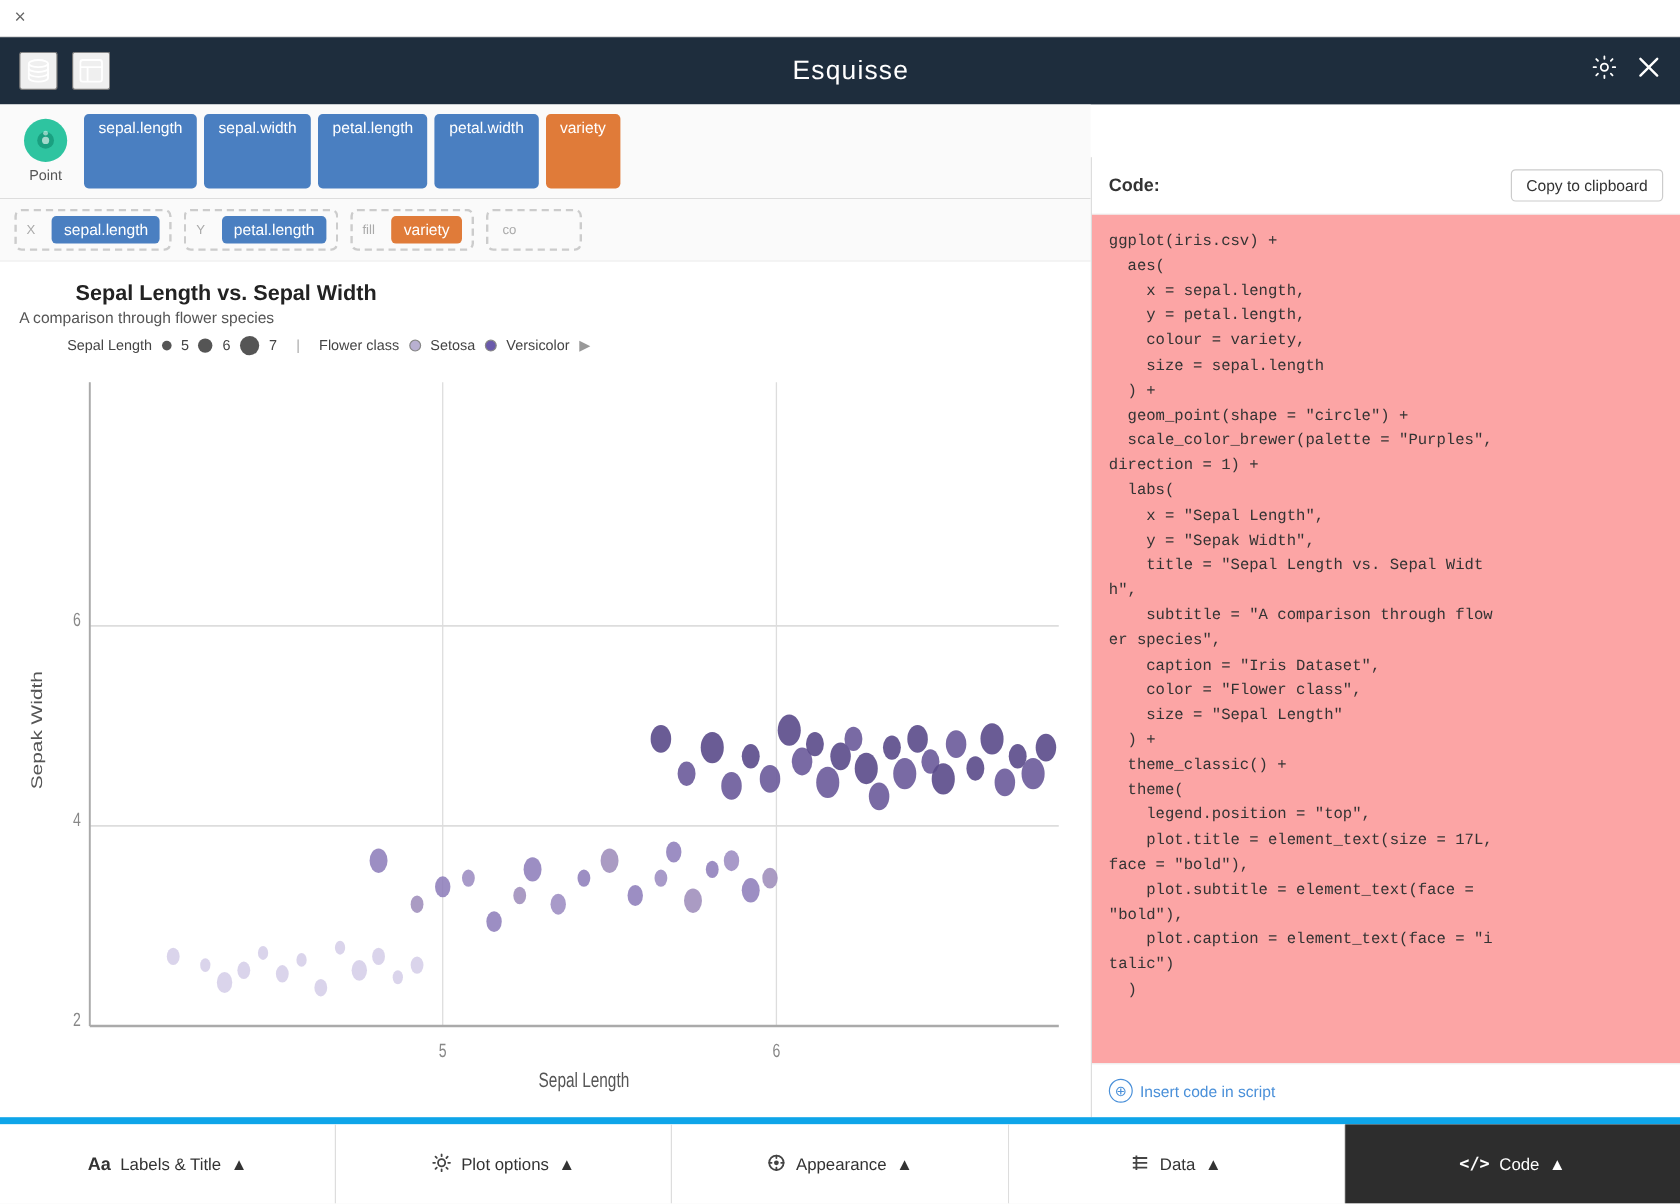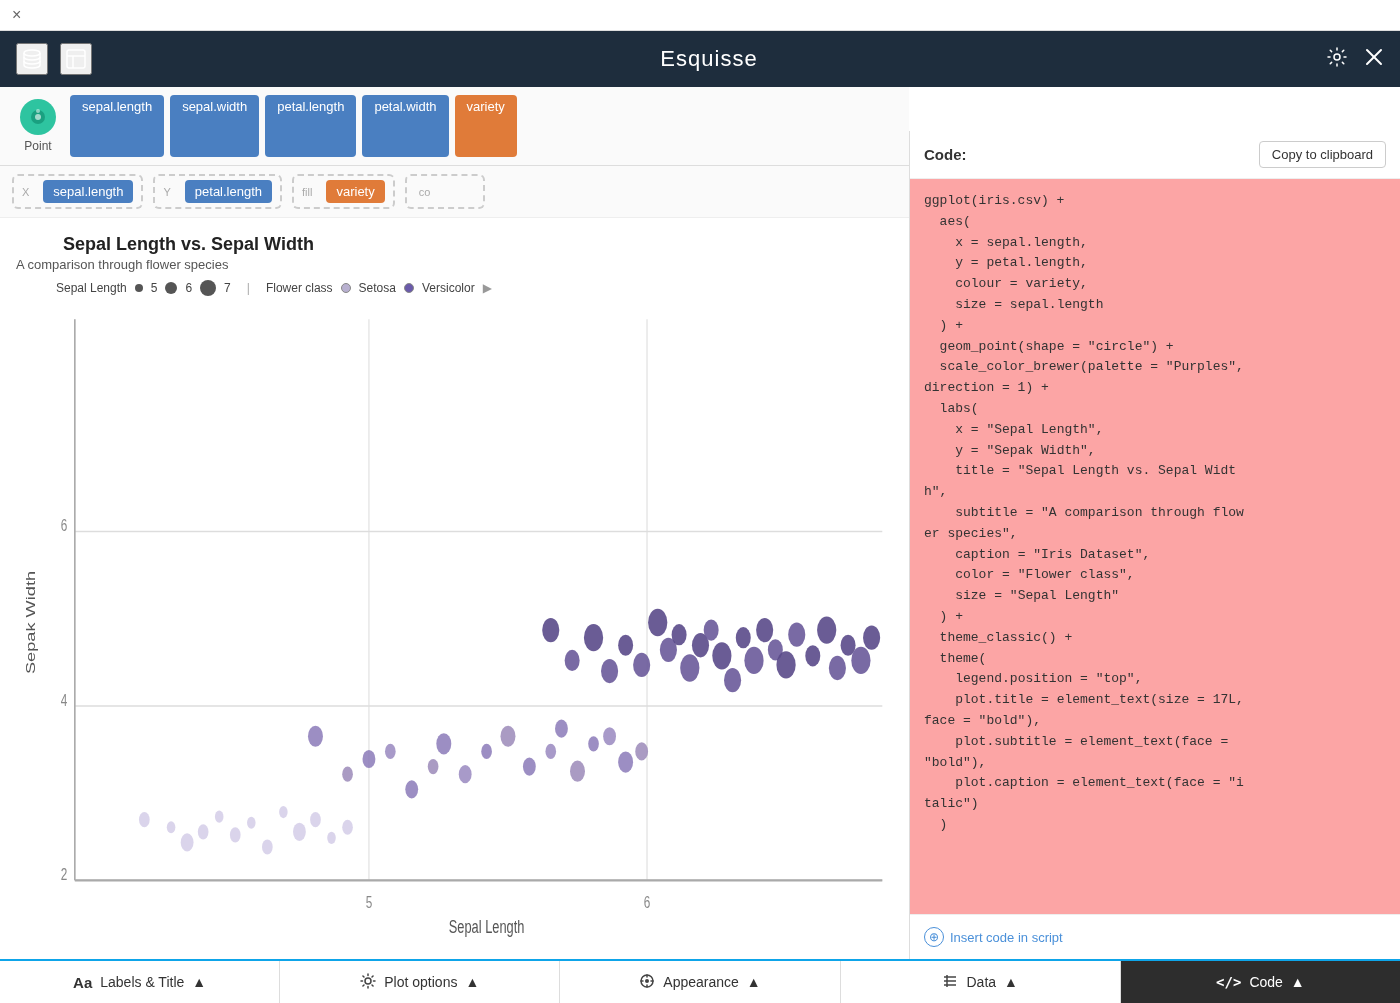--- a/index.html
+++ b/index.html
@@ -264,23 +264,23 @@
       color: #4a90d9;
       cursor: pointer;
       display: flex;
       align-items: center;
       gap: 6px;
     }
 
     
     .bottom-toolbar {
       display: flex;
-      border-top: 2px solid #0ea5e9;
+      border-top: 6px solid #0ea5e9;
       background: #fff;
-      height: 44px;
+      height: 72px;
       flex-shrink: 0;
     }
     .toolbar-btn {
       flex: 1;
       display: flex;
       align-items: center;
       justify-content: center;
       gap: 8px;
       font-size: 14px;
       color: #333;

